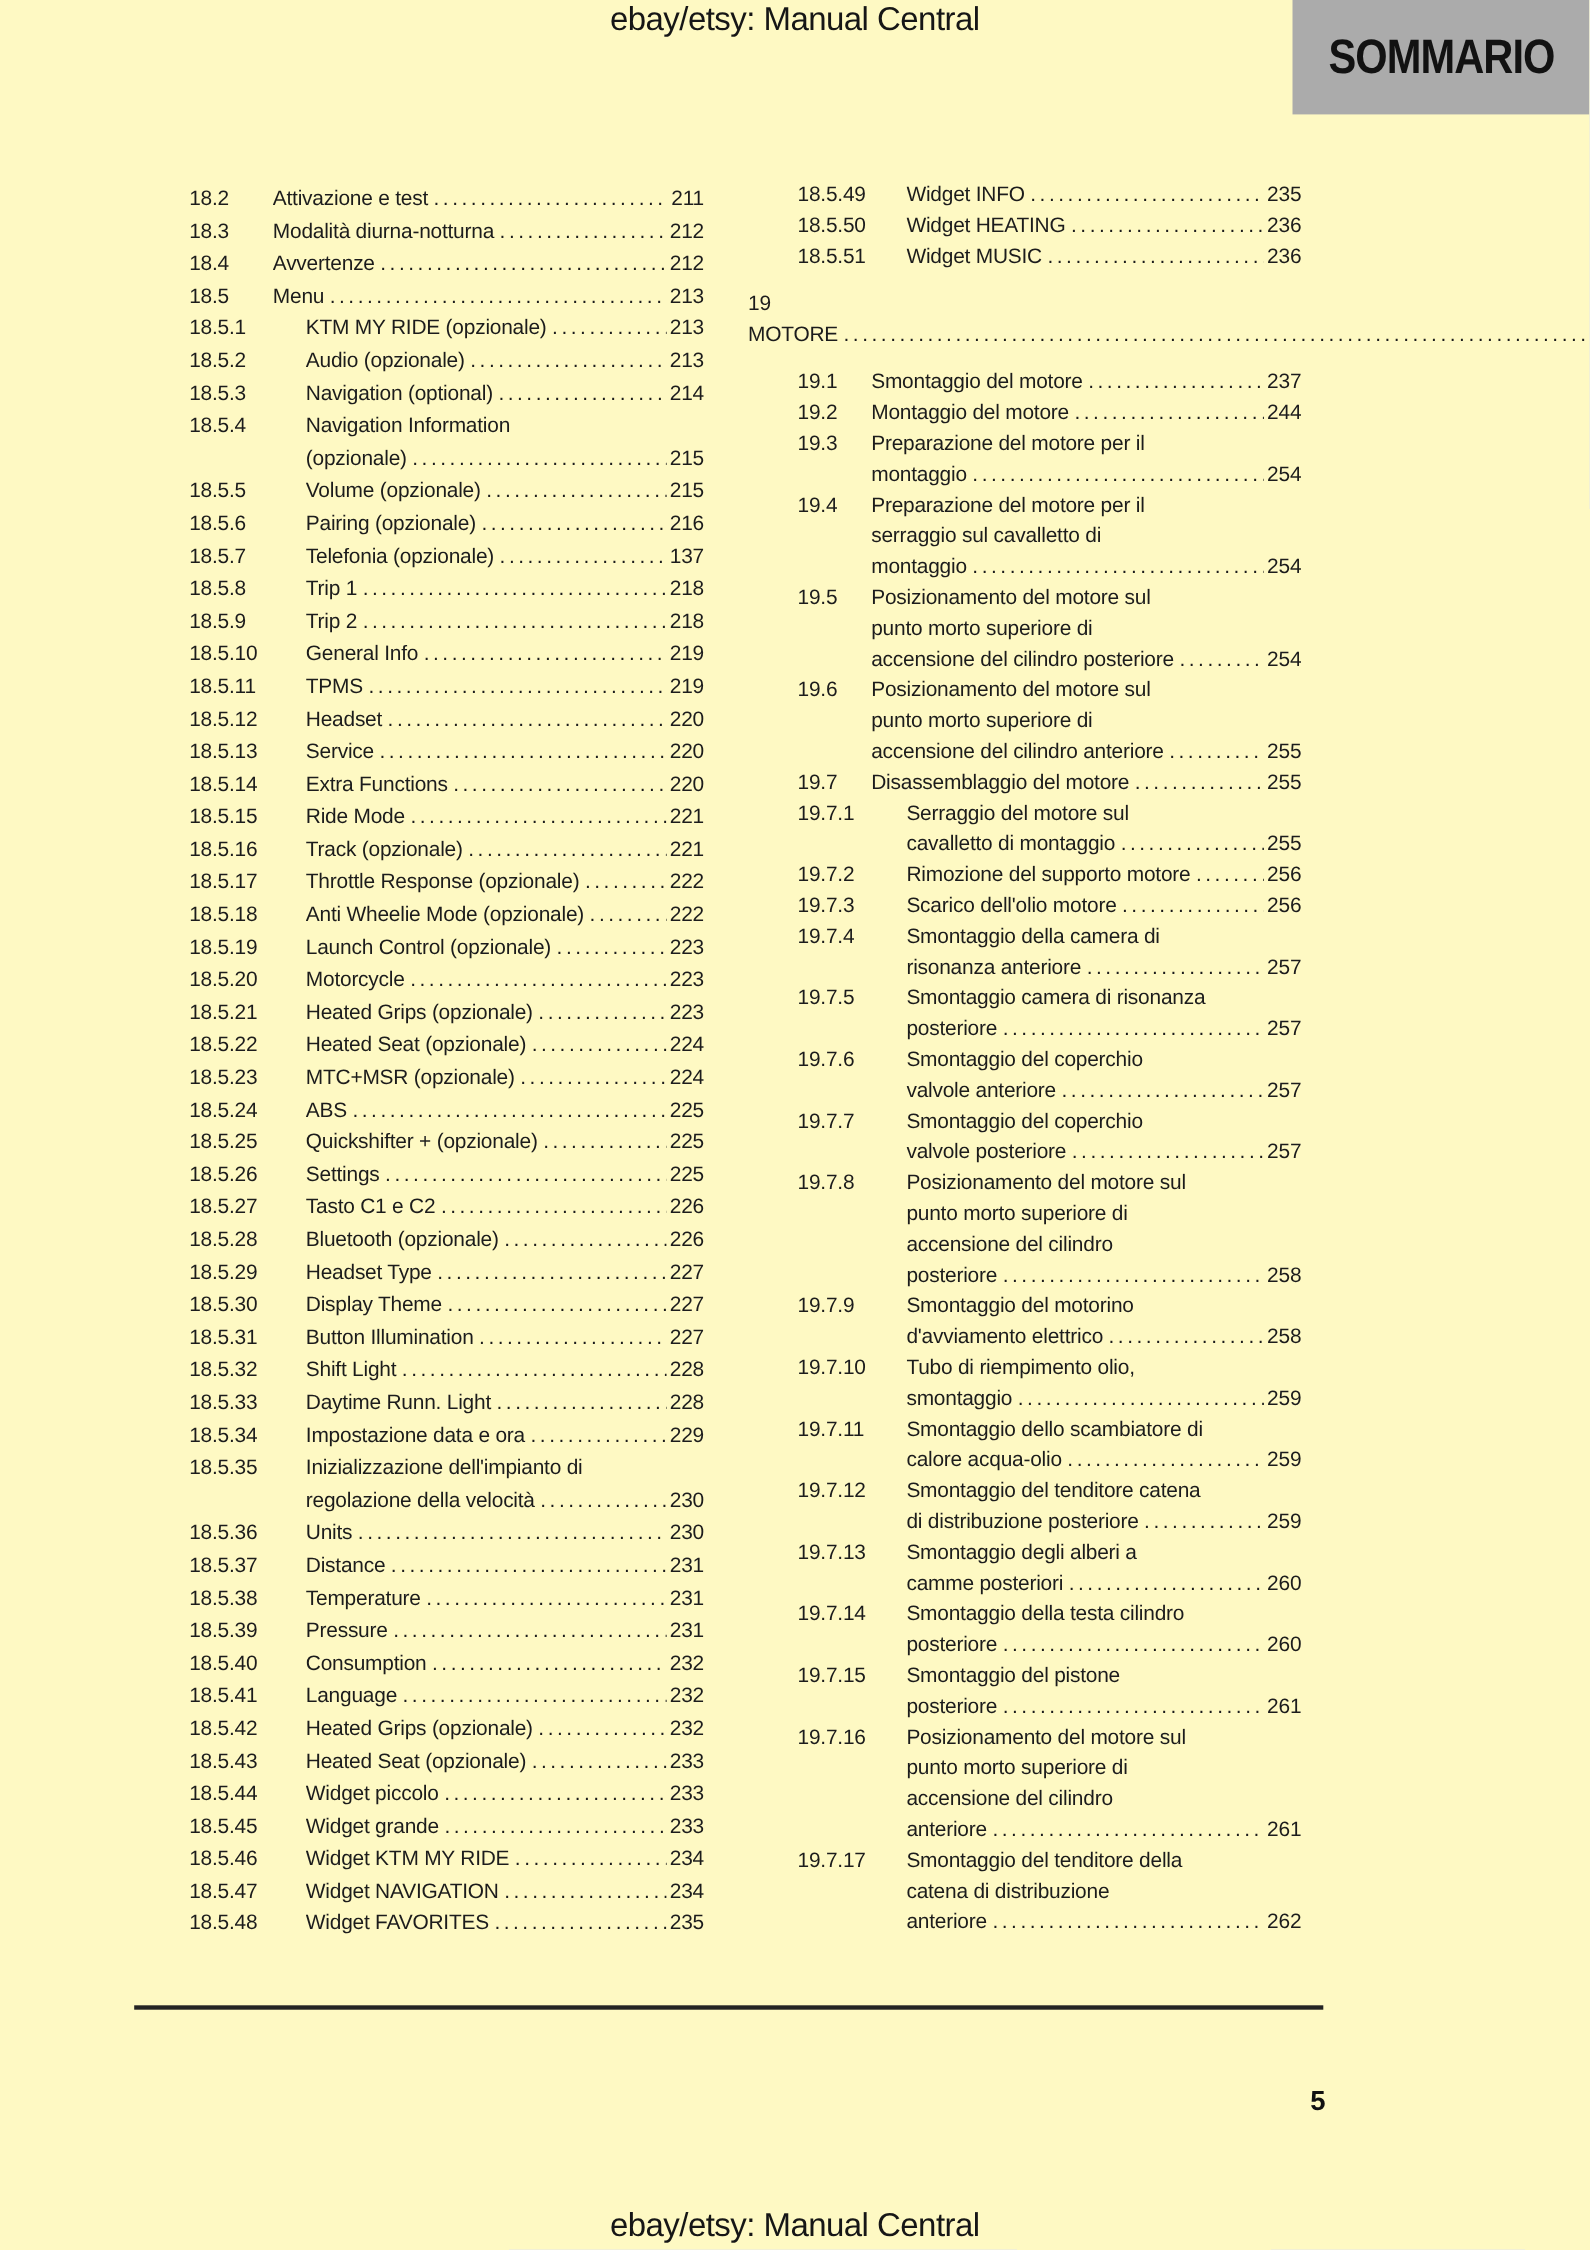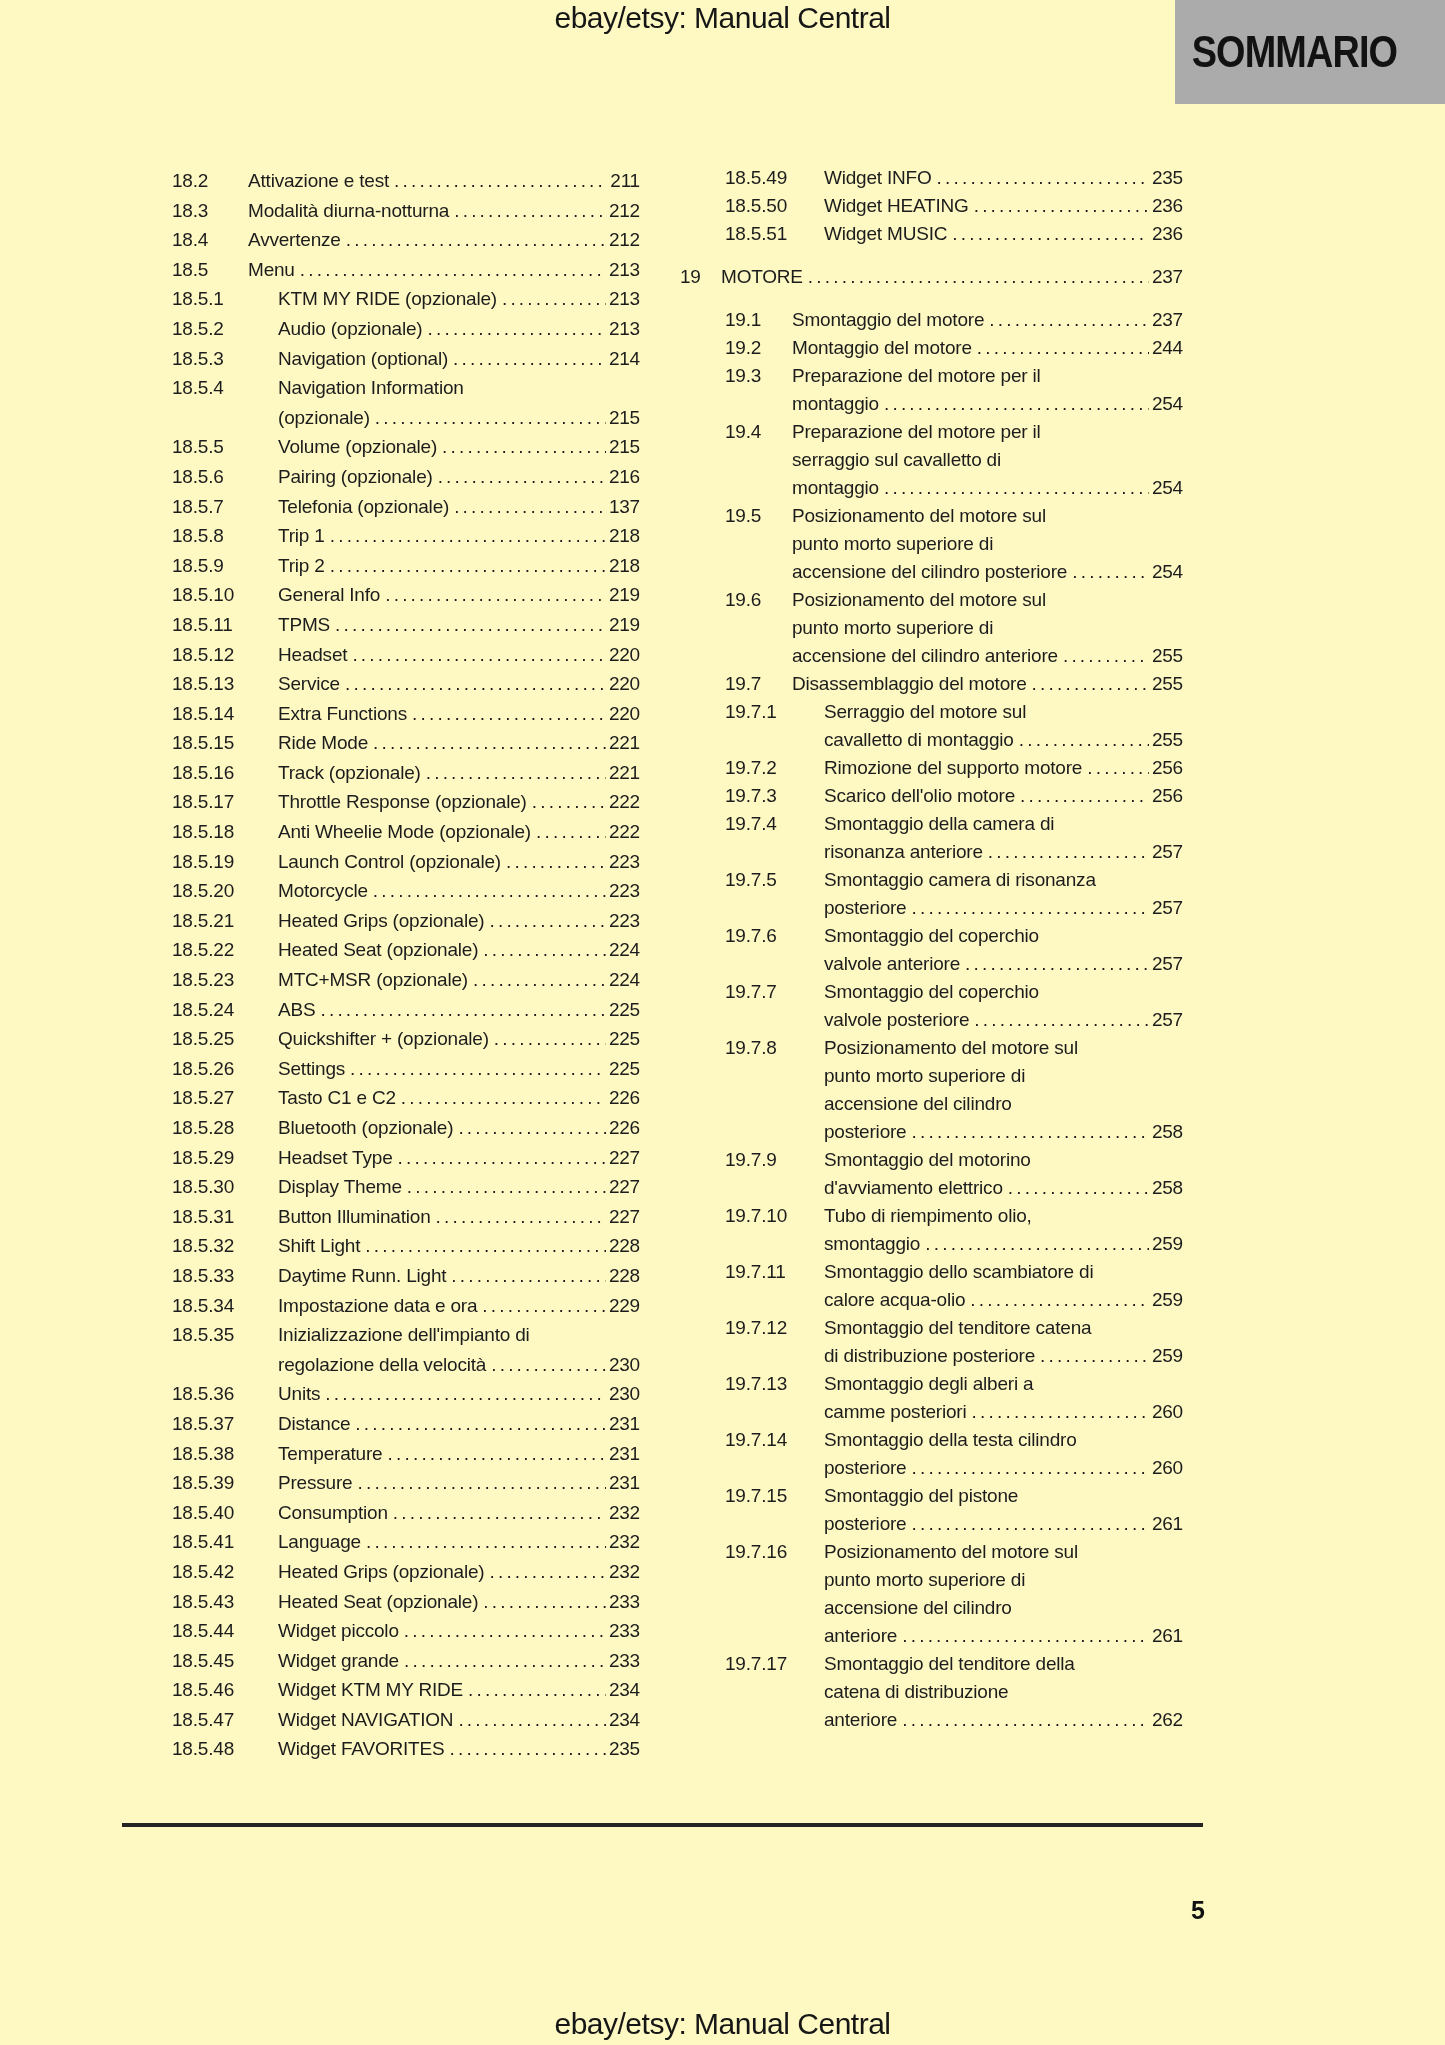--- a/index.html
+++ b/index.html
@@ -20,21 +20,21 @@
     color:#161616;
     letter-spacing:-0.5px;
   }
   .watermark.top{top:1px;}
   .watermark.bottom{bottom:4px;}
   
   .sommario{
     position:absolute;top:0;right:0;
     width:270px;height:104px;
     background:#ababab;
-    display:flex;align-items:center;justify-content:flex-start;
+    display:flex;align-items:center;justify-content:center;
   }
   .sommario .banner-text{
     font-size:44px;
     font-weight:bold;
     color:#121212;
     letter-spacing:-1px;
     transform:scaleX(0.86);
   }
   
   .toc-col{
@@ -58,21 +58,21 @@
   .dots::after{
     content:"..........................................................................................";
     letter-spacing:3.2px;
   }
   .pg{flex:0 0 auto;text-align:right;}
   
   #col-left .lvl2 .num{width:76px;}
   #col-left .lvl3 .num{width:106px;}
   
   #col-right .row{padding-left:45px;}
-  #col-right .row.lvl1{padding-left:0;margin:15px 0;}
+  #col-right .row.lvl1{padding-left:0;margin:15px 0;flex-direction:column;}
   #col-right .lvl1 .num{width:41px;}
   #col-right .lvl2 .num{width:67px;}
   #col-right .lvl3 .num{width:99px;}
   
   .rule{
     position:absolute;left:122px;top:1823px;
     width:1081px;height:4px;
     background:#242424;
   }
   .pagenum{

